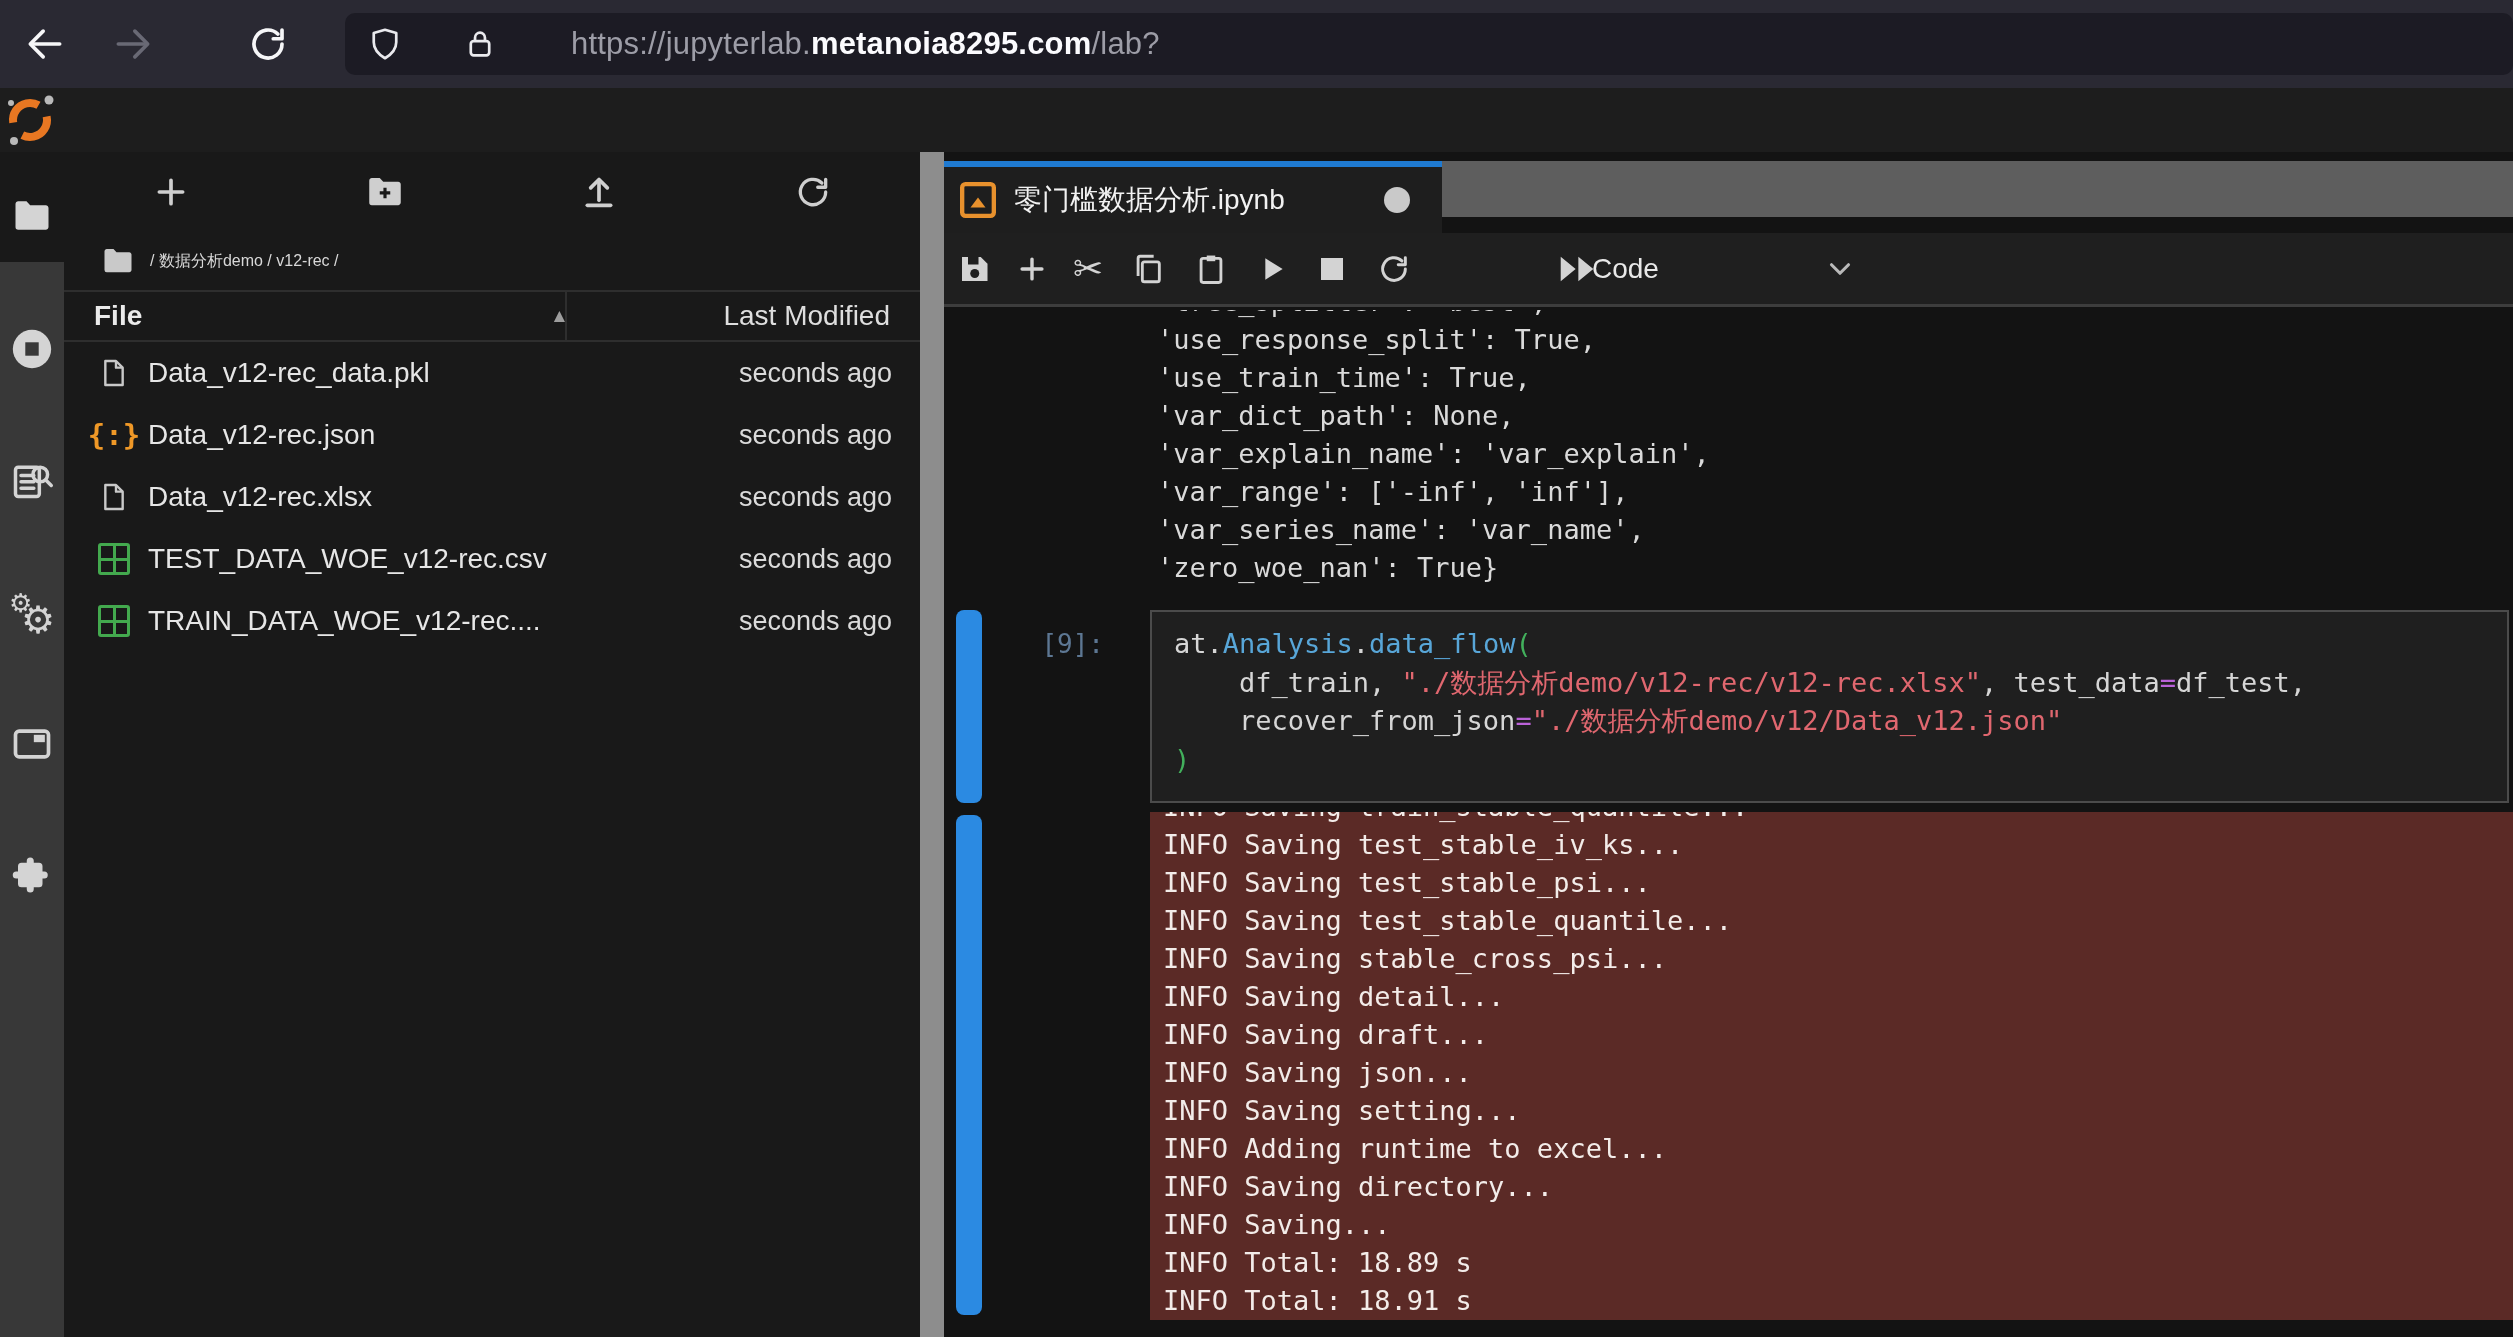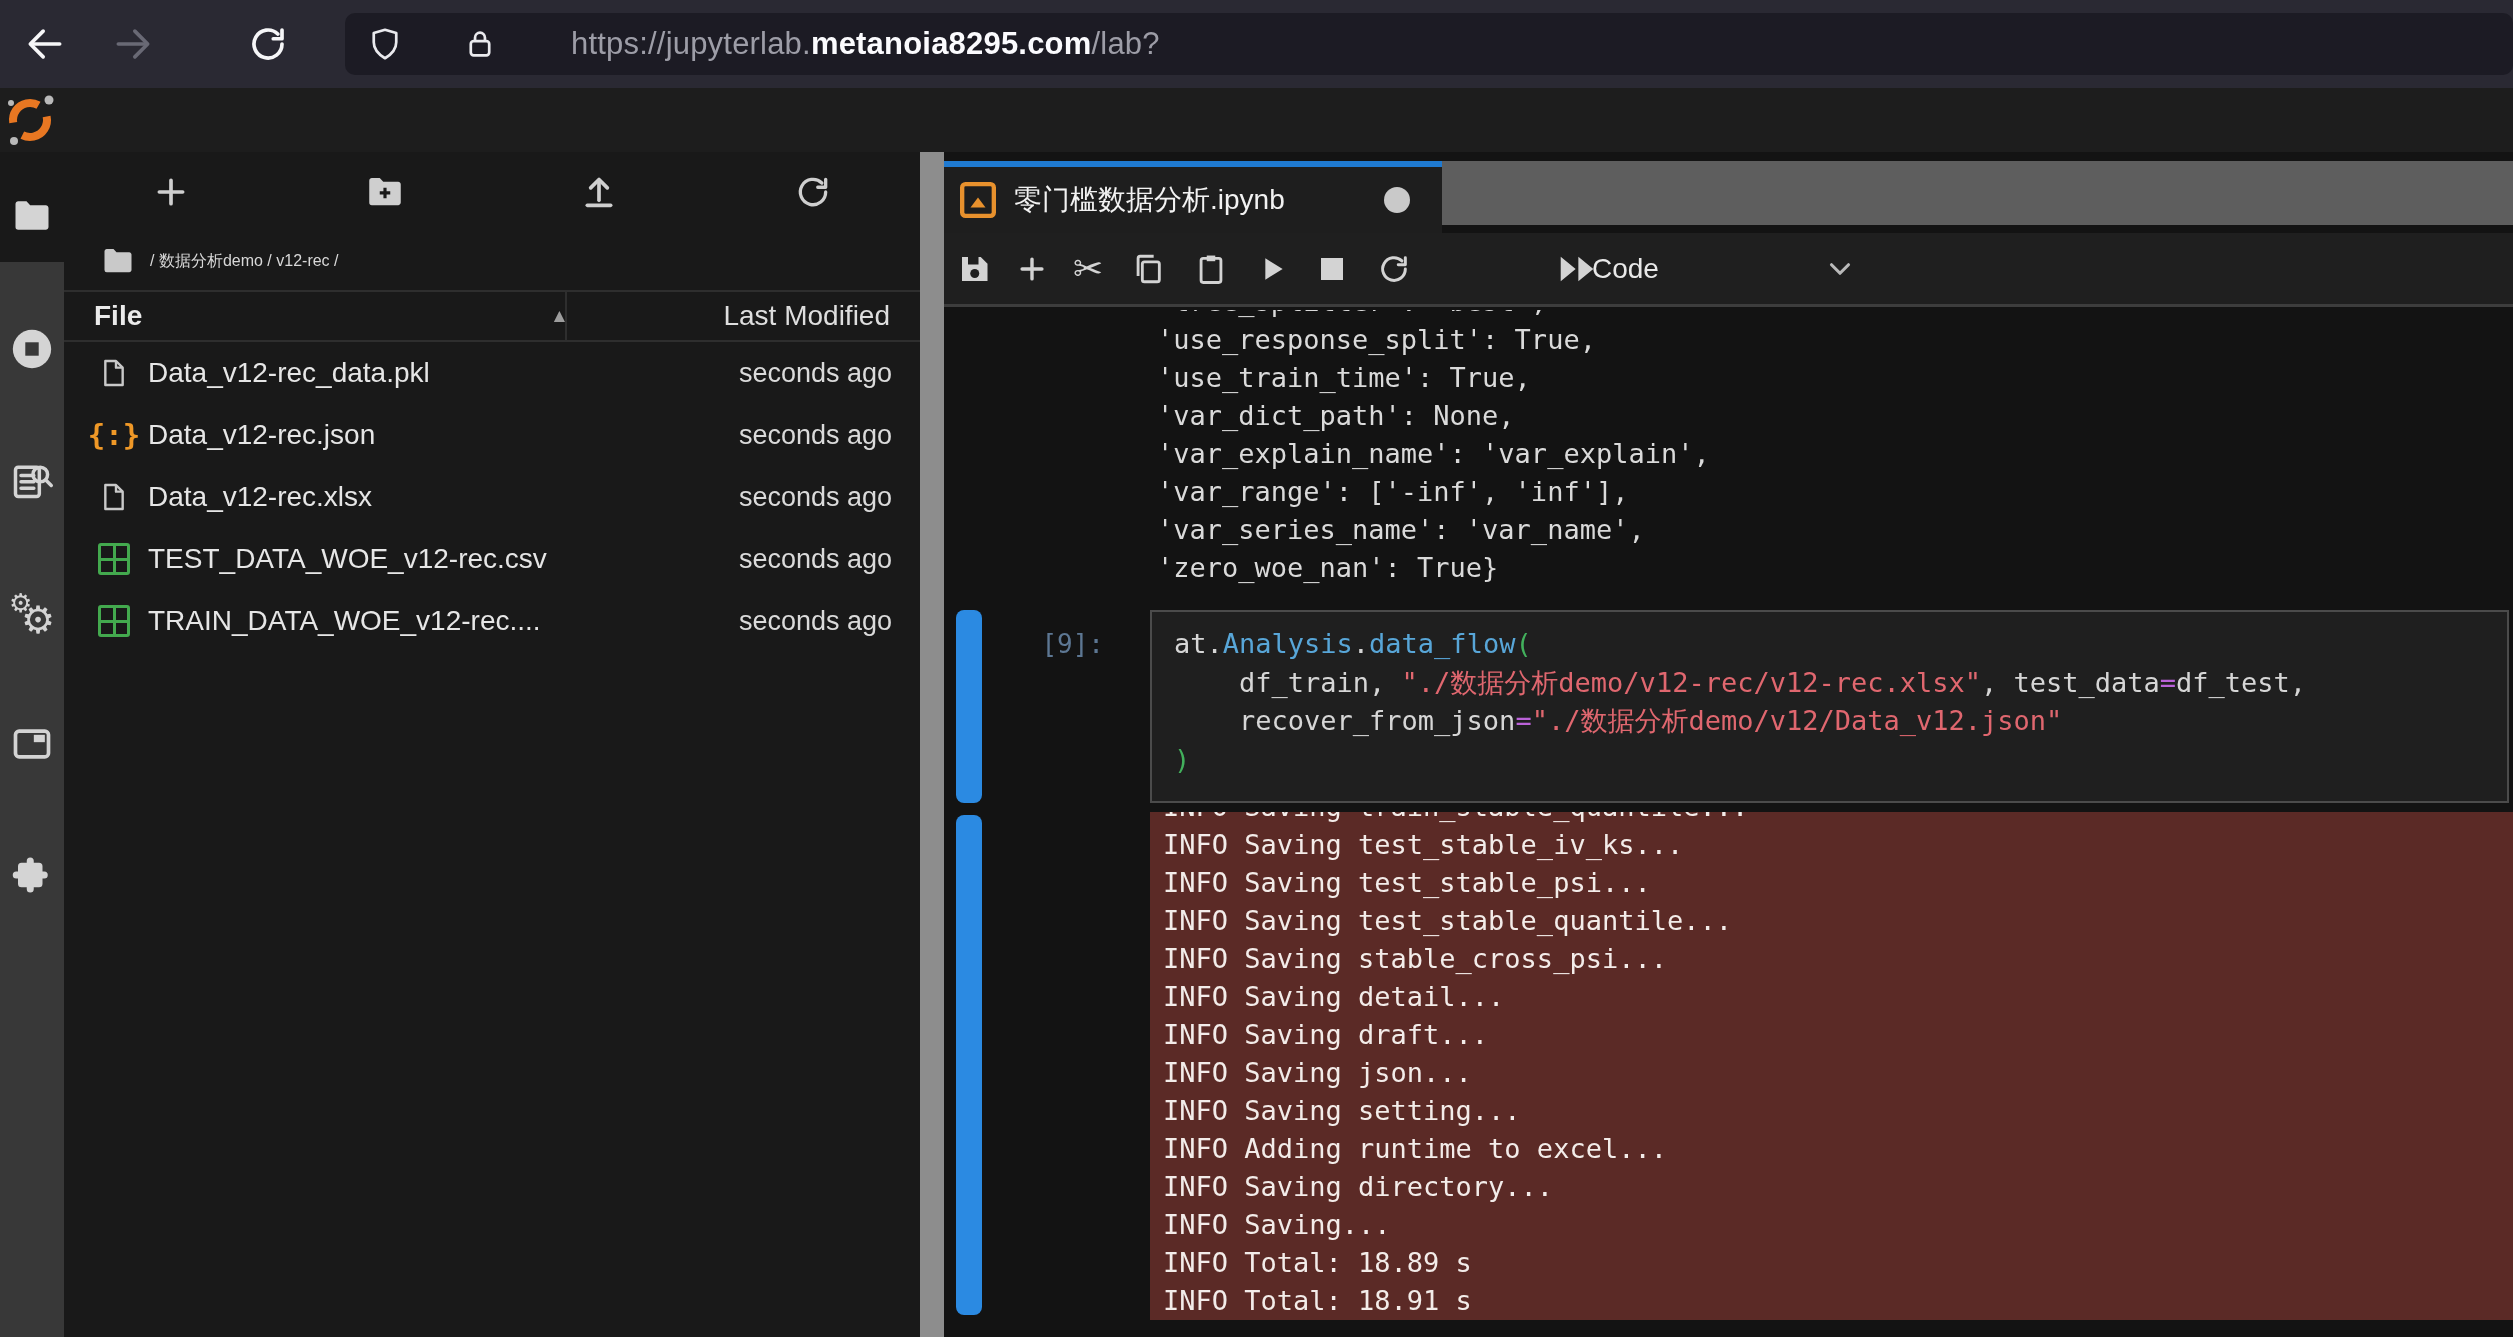--- a/index.html
+++ b/index.html
@@ -44,21 +44,21 @@
   .file-time { margin-left:auto; padding-right:28px; font-size:27px; color:#dadada; }
   .icon-json::before { content:"{:}"; font-family:"DejaVu Sans Mono", monospace; font-weight:bold; font-size:29px; color:#ef9827; }
   .icon-sheet { width:32px; height:32px; border:3px solid #43a94e; border-radius:3px; position:relative; }
   .icon-sheet::before { content:""; position:absolute; left:50%; top:0; bottom:0; width:3px; margin-left:-1.5px; background:#43a94e; }
   .icon-sheet::after { content:""; position:absolute; top:50%; left:0; right:0; height:3px; margin-top:-1.5px; background:#43a94e; }
 
   .splitter { position:absolute; left:920px; top:0; bottom:0; width:24px; background:#8d8d8d; }
 
   
   .main { position:absolute; left:944px; right:0; top:0; bottom:0; background:#131313; }
-  .tabbar { position:absolute; left:0; right:0; top:9px; height:64px; background:#5e5e5e; }
+  .tabbar { position:absolute; left:0; right:0; top:9px; height:56px; background:#5e5e5e; }
   .nbtab { position:absolute; left:0; top:0; width:498px; height:72px; background:#1e1e1e; border-top:6px solid #1f7ad1; display:flex; align-items:center; padding-left:14px; position:absolute; }
   .nbtab-title { margin-left:16px; font-size:28px; color:#f2f2f2; white-space:nowrap; }
   .dirty-dot { position:absolute; right:32px; top:50%; transform:translateY(-50%); width:26px; height:26px; border-radius:50%; background:#c9c9c9; }
 
   .nbtoolbar { position:absolute; left:0; right:0; top:81px; height:74px; background:#1f1f1f; border-bottom:3px solid #3d3d3d; color:#d3d3d3; }
   .tb-btn { position:absolute; top:50%; transform:translate(-50%,-50%); width:50px; height:50px; display:flex; align-items:center; justify-content:center; }
   .tb-label { position:absolute; top:0; height:71px; line-height:71px; font-size:28px; color:#e8e8e8; }
   .scissors-glyph { font-size:36px; line-height:1; }
   .stop-glyph { width:22px; height:22px; background:#d3d3d3; }
 

